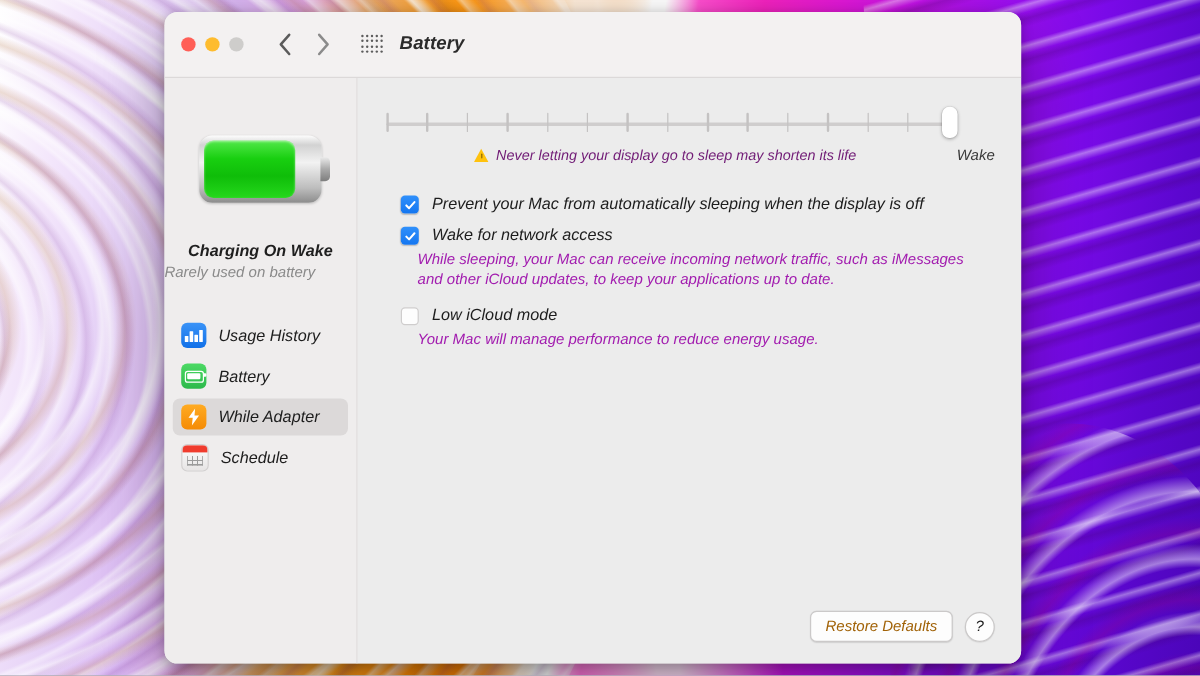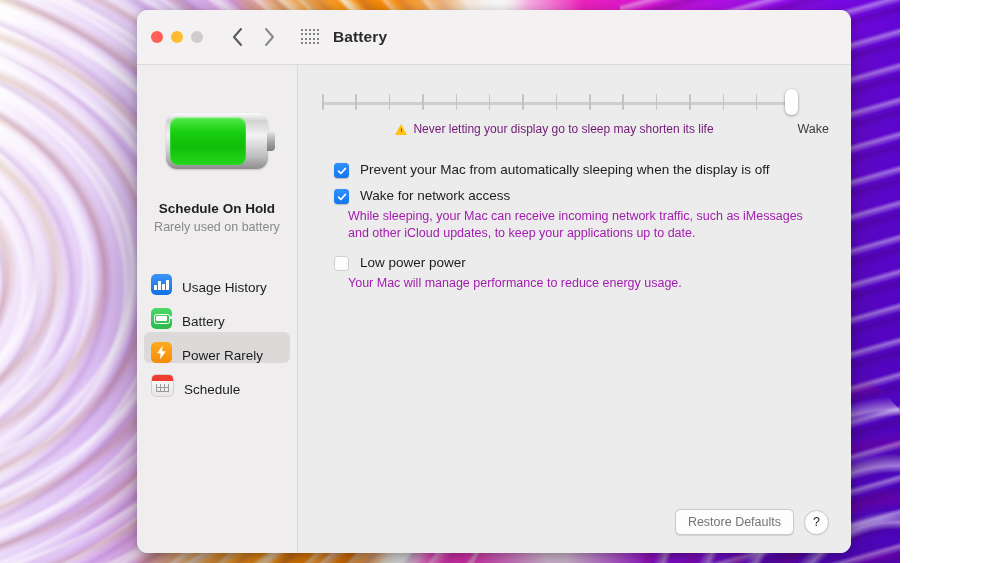--- a/index.html
+++ b/index.html
@@ -3,23 +3,24 @@
 <meta charset="utf-8">
 <style>
   html, body {
     margin: 0; padding: 0;
     width: 1000px; height: 563px;
     overflow: hidden;
     font-family: "Liberation Sans", sans-serif;
   }
   #desktop {
     position: relative;
-    width: 900px; height: 563px;
+    width: 1000px; height: 563px;
     overflow: hidden;
     background: #1a0a2e;
+    font-style: italic;
   }
   
   .wp-base {
     position: absolute; inset: 0;
     background:
       linear-gradient(100deg,
         #ffffff 0%,
         #f3e6fb 6%,
         #e6d2f7 12%,
         #d9b6f2 18%,
@@ -220,28 +221,28 @@
     background: linear-gradient(180deg,#eaeaea,#a9a9a9 50%,#7e7e7e);
   }
   .batt-status {
     text-align: center;
     font-size: 13.5px;
     font-weight: bold;
     color: #1f1f1f;
     margin-top: 12px;
   }
   .batt-sub {
-    text-align: center;
+    text-align: left;
     font-size: 12.5px;
     color: #8a8a8a;
     margin-top: 4px;
   }
   .navlist { margin-top: 30px; padding: 0 7px; }
   .navitem {
-    display: flex; align-items: flex-end; gap: 10px;
+    display: flex; align-items: center; gap: 10px;
     height: 31px;
     padding: 0 7px;
     border-radius: 6px;
     margin-bottom: 3px;
   }
   .navitem.sel { background: #dcd9d9; }
   .navitem .label { font-size: 13.5px; color: #1d1d1d; }
   .nicon {
     width: 21px; height: 21px;
     border-radius: 5px;
@@ -358,21 +359,21 @@
     right: 22px; bottom: 18px;
     display: flex; align-items: center; gap: 10px;
   }
   .btn {
     height: 24px;
     padding: 0 12px;
     background: #fdfdfd;
     border: .5px solid #cbc9c9;
     border-radius: 5.5px;
     font-size: 12.5px;
-    color: #737373;
+    color: #a16207;
     display: flex; align-items: center;
     box-shadow: 0 .5px 1px rgba(0,0,0,.12);
   }
   .helpbtn {
     width: 23px; height: 23px;
     border-radius: 50%;
     background: #fdfdfd;
     border: .5px solid #cbc9c9;
     display: flex; align-items: center; justify-content: center;
     font-size: 12.5px; color: #1d1d1d;
@@ -439,21 +440,21 @@
 
     <div class="wbody">
 
       <div class="sidebar">
         <div class="batt-wrap">
           <div class="batt">
             <div class="batt-fill"></div>
             <div class="batt-cap"></div>
           </div>
         </div>
-        <div class="batt-status">Schedule On Hold</div>
+        <div class="batt-status">Charging On Wake</div>
         <div class="batt-sub">Rarely used on battery</div>
 
         <div class="navlist">
 
           <div class="navitem">
             <span class="nicon usage">
               <span class="bars">
                 <span style="height:5px"></span>
                   <span style="height:9px"></span>
                   <span style="height:6px"></span>
@@ -471,21 +472,21 @@
             </span>
             <span class="label">Battery</span>
           </div>
 
           <div class="navitem sel">
             <span class="nicon power">
               <svg width="11" height="15" viewBox="0 0 11 15" aria-hidden="true">
                 <path d="M6.6 0.4 L1.1 8.2 L4.6 8.2 L3.9 14.6 L9.9 6.2 L6.1 6.2 Z" fill="#ffffff"></path>
               </svg>
             </span>
-            <span class="label">Power Rarely</span>
+            <span class="label">While Adapter</span>
           </div>
 
           <div class="navitem">
             <span class="nicon sched">
               <span class="sched-top"></span>
               <span class="sched-grid"></span>
             </span>
             <span class="label">Schedule</span>
           </div>
 
@@ -545,21 +546,21 @@
               </svg>
             </span>
             <span class="clabel">Wake for network access</span>
           </div>
           <div class="cdesc">While sleeping, your Mac can receive incoming network traffic, such as iMessages and other iCloud updates, to keep your applications up to date.</div>
 
           <div class="gap"></div>
 
           <div class="crow">
             <span class="cbox off"></span>
-            <span class="clabel">Low power power</span>
+            <span class="clabel">Low iCloud mode</span>
           </div>
           <div class="cdesc">Your Mac will manage performance to reduce energy usage.</div>
 
         </div>
 
         <div class="footer">
           <div class="btn">Restore Defaults</div>
           <div class="helpbtn">?</div>
         </div>
 

